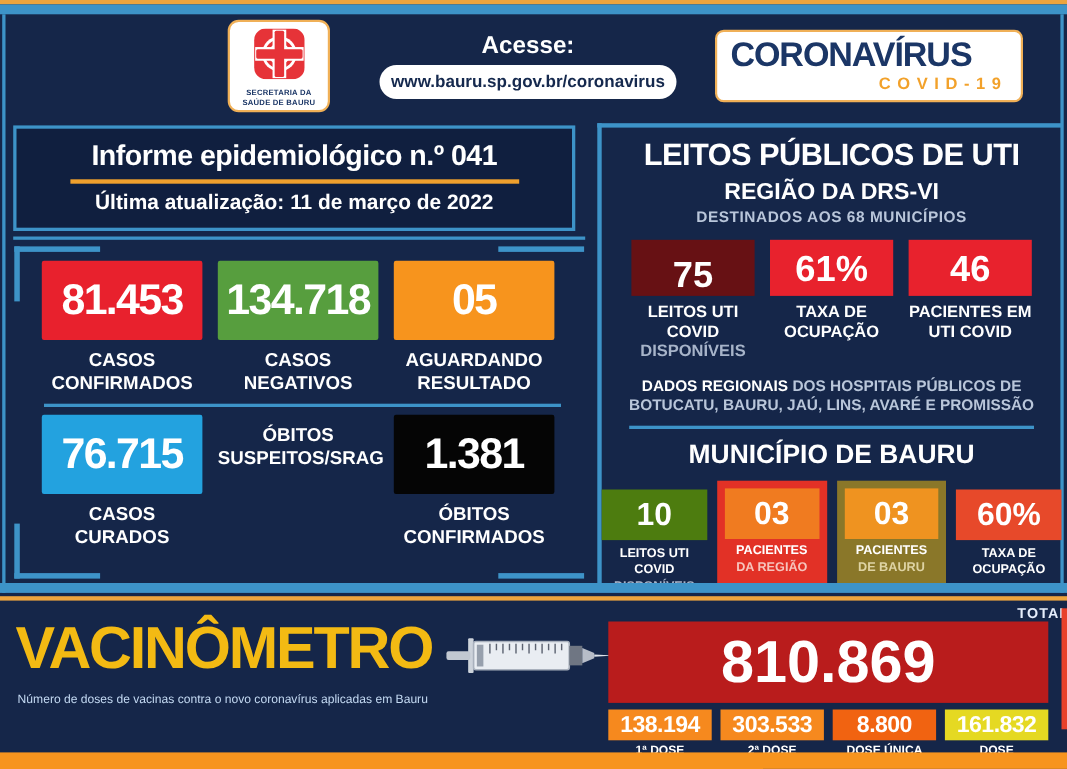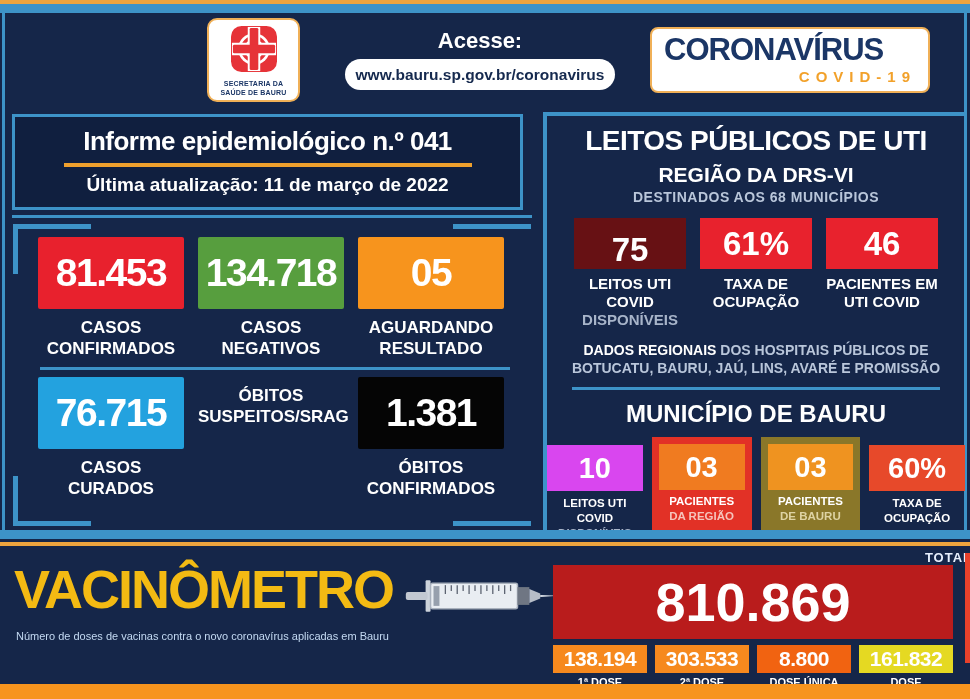--- a/index.html
+++ b/index.html
@@ -248,21 +248,21 @@
     <div class="rp-note">
       <span class="note-bold">DADOS REGIONAIS</span>
       <span>DOS HOSPITAIS PÚBLICOS DE BOTUCATU, BAURU, JAÚ, LINS, AVARÉ E PROMISSÃO</span>
     </div>
     <div class="rp-divider"></div>
 
     <div class="rp-city-title">MUNICÍPIO DE BAURU</div>
 
     <div class="city-row">
       <div class="city-stat">
-        <div class="city-box" style="background: #d946ef;">
+        <div class="city-box" style="background: #4d7c0f;">
           <span class="city-value">10</span>
         </div>
         <div class="city-label">
           <span>LEITOS UTI COVID</span>
           <span class="muted">DISPONÍVEIS</span>
         </div>
       </div>
 
       <div class="city-card" style="background: rgb(226, 49, 38);">
         <div class="city-box" style="background: rgb(240, 123, 32);">

